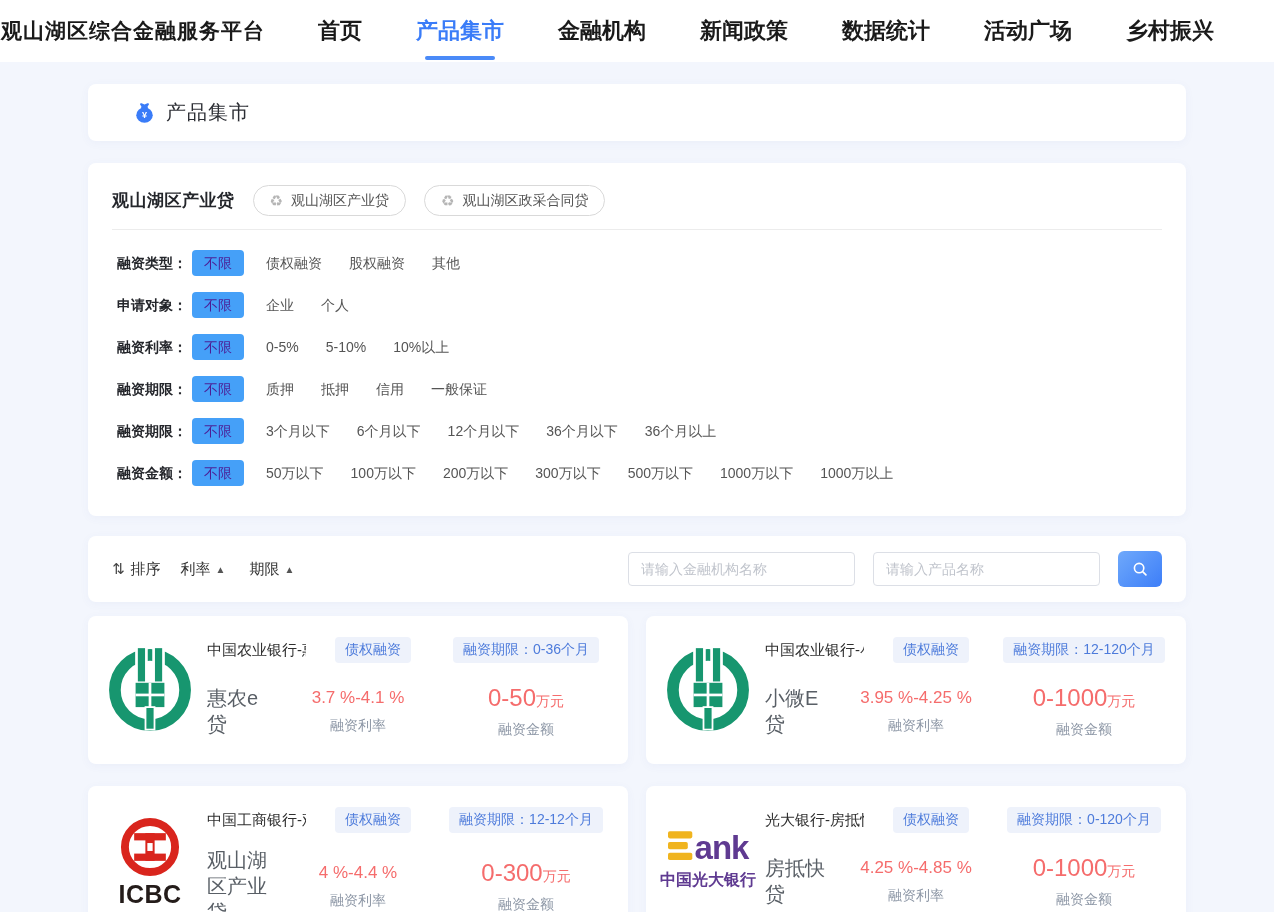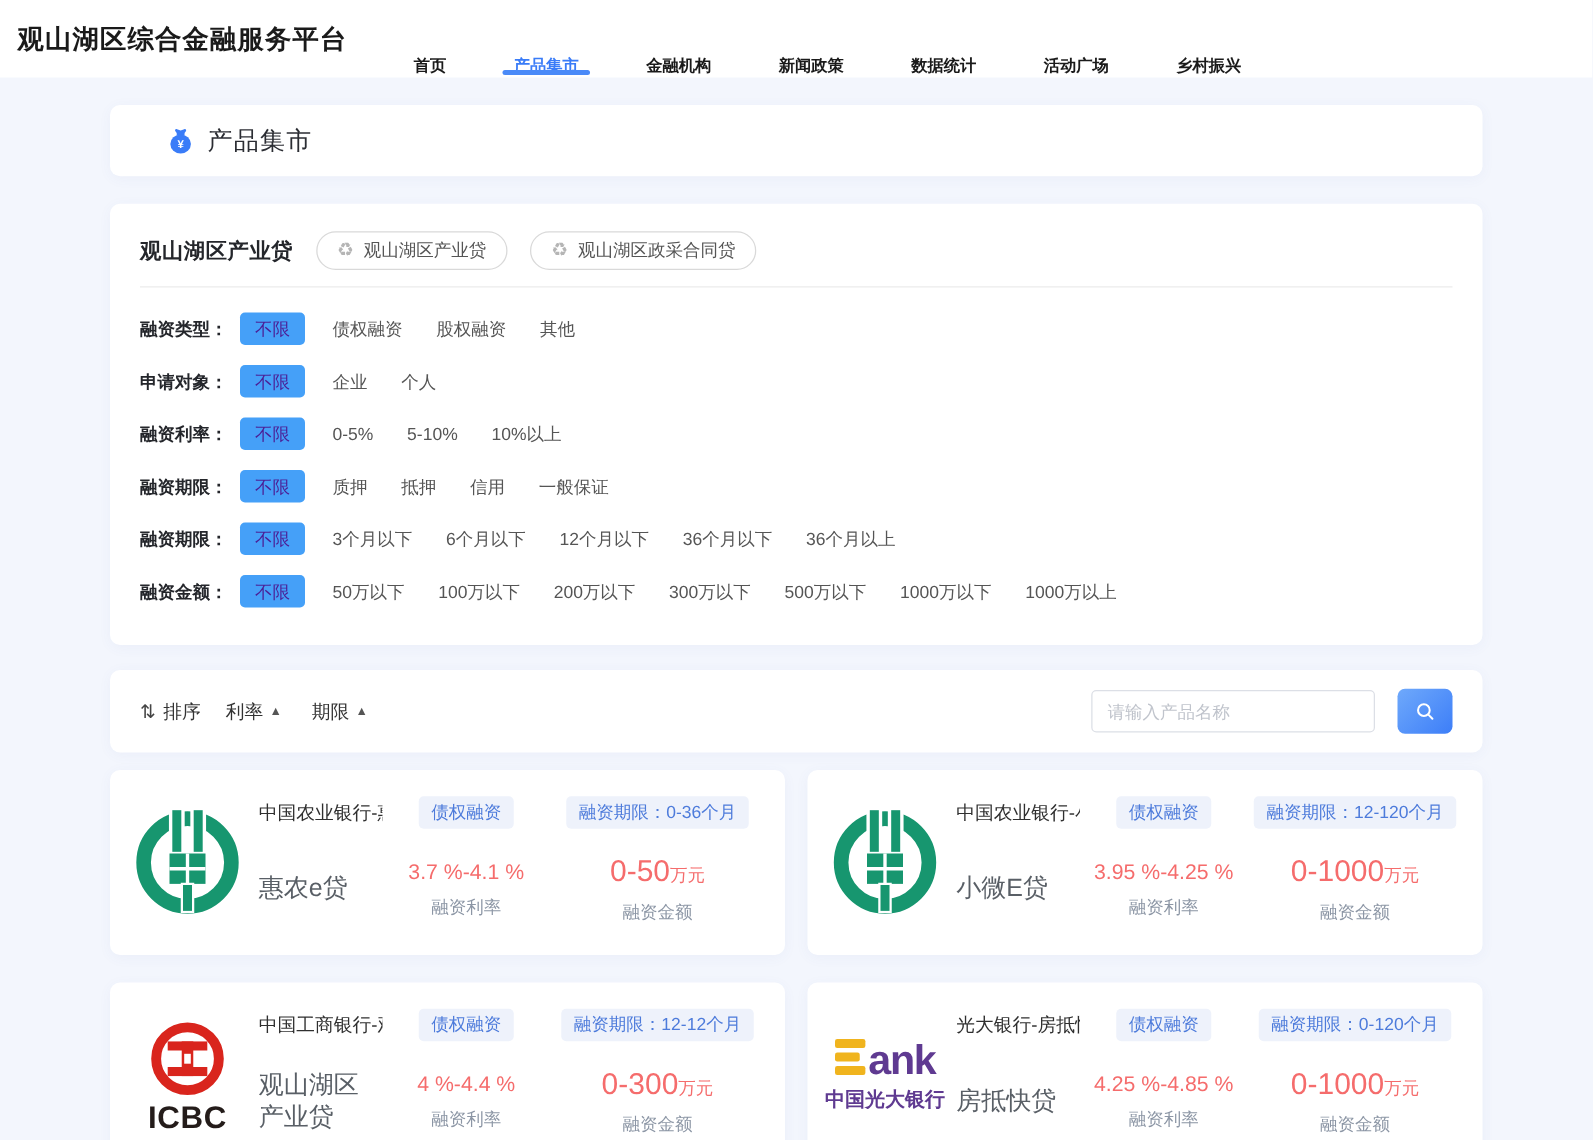--- a/index.html
+++ b/index.html
@@ -1,24 +1,24 @@
 <!DOCTYPE html>
 <html><head>
 <meta charset="utf-8">
 <style>
   * { margin:0; padding:0; box-sizing:border-box; }
   html,body { width:1274px; height:912px; overflow:hidden; }
   body { background:#f3f6fd; font-family:"Liberation Sans","DejaVu Sans",sans-serif; color:#333; }
 
   
-  .topnav { height:62px; background:#fff; display:flex; align-items:center; padding:0 14px; }
+  .topnav { height:62px; background:#fff; display:flex; align-items:center; padding:0 1px; }
   .brand { font-size:21px; font-weight:700; color:#1a1a1a; letter-spacing:1px; white-space:nowrap; }
   .nav-items { display:flex; margin-left:26px; height:62px; }
-  .nav-item { position:relative; height:62px; display:flex; align-items:flex-end; padding:0 27px;
-              font-size:13px; font-weight:700; color:#1a1a1a; cursor:pointer; white-space:nowrap; }
+  .nav-item { position:relative; height:62px; display:flex; align-items:center; padding:0 27px;
+              font-size:22px; font-weight:700; color:#1a1a1a; cursor:pointer; white-space:nowrap; }
   .nav-item.active { color:#3a7cf8; }
   .nav-underline { position:absolute; bottom:2px; left:50%; transform:translateX(-50%);
                    width:70px; height:4px; border-radius:2px; background:#4a8af8; }
 
   
   .page { width:1098px; margin:0 auto; }
   .card { background:#fff; border-radius:8px; box-shadow:0 2px 10px rgba(70,100,170,0.05); }
 
   
   .title-card { margin-top:22px; height:57px; display:flex; align-items:center; padding-left:45px; }
@@ -26,21 +26,21 @@
 
   
   .filter-card { margin-top:22px; padding:22px 24px 14px; }
   .filter-head { display:flex; align-items:center; }
   .filter-head h2 { font-size:17px; font-weight:700; color:#24262b; letter-spacing:0.5px; }
   .policy-pill { display:flex; align-items:center; gap:8px; margin-left:18px; height:31px;
                  padding:0 16px; border:1px solid #d9d9d9; border-radius:16px; background:#fff;
                  font-size:14px; color:#555; cursor:pointer; white-space:nowrap; }
   .recycle { color:#b5b5b5; font-size:15px; line-height:1; }
   .sep { border-bottom:1px solid #ececec; margin:13px 0 20px; }
-  .filter-row { display:flex; align-items:center; margin-bottom:16px; font-size:14px; line-height:22px; }
+  .filter-row { display:flex; align-items:center; margin-bottom:16px; font-size:14px; line-height:22px;text-align:center; }
   .filter-label { width:80px; font-weight:700; color:#24262b; flex:none; }
   .opt-selected { background:#45a0f8; color:#4c1d95; border-radius:4px; padding:2px 12px;
                   margin-right:22px; cursor:pointer; flex:none; }
   .opt { color:#555; margin-right:27px; cursor:pointer; white-space:nowrap; }
 
   
   .toolbar-card { margin-top:20px; height:66px; display:flex; align-items:center; padding:0 24px; }
   .sort-icon { font-size:15px; color:#444; margin-right:6px; }
   .sort-label { font-size:15px; color:#333; margin-right:20px; }
   .sort-opt { font-size:15px; color:#333; margin-right:24px; cursor:pointer; display:flex; align-items:center; gap:5px; }
@@ -60,21 +60,21 @@
   .ceb-row { display:flex; align-items:flex-end; }
   .ceb-ank { font-size:33px; font-weight:700; color:#5f3a91; line-height:0.85; letter-spacing:-1px; }
   .ceb-cap { font-size:16px; font-weight:700; color:#5f3a91; margin-top:7px; white-space:nowrap; }
 
   .pbody { flex:1; min-width:0; display:flex; flex-direction:column; justify-content:flex-start; padding-top:2px; }
   .prow1 { display:flex; align-items:center; gap:6px; }
   .ptitle { flex:1; min-width:0; font-size:15px; color:#2f2f2f; white-space:nowrap; overflow:hidden; }
   .pc-col2 { width:122px; flex:none; display:flex; justify-content:center; }
   .pc-col3 { width:172px; flex:none; display:flex; justify-content:center; }
   .badge { background:#eef2fb; color:#4d7bdb; font-size:14px; padding:4px 10px; border-radius:4px; white-space:nowrap; }
-  .prow2 { display:flex; align-items:center; gap:6px; margin-top:14px; flex:1; }
+  .prow2 { display:flex; align-items:center; gap:21px; margin-top:14px; flex:1; }
   .pname { flex:1; min-width:0; font-size:20px; color:#595f66; line-height:1.3; }
   .stat { text-align:center; }
   .rate-val { font-size:17px; color:#f56c6c; white-space:nowrap; }
   .amt-val { color:#f56c6c; white-space:nowrap; }
   .amt-val b { font-size:24px; font-weight:500; }
   .amt-val span { font-size:14px; }
   .stat-label { font-size:14px; color:#8c96a5; margin-top:9px; }
 </style>
 </head>
 <body>
@@ -188,20 +188,21 @@
     <span class="sort-label">排序</span>
     <span class="sort-opt">
       <span>利率</span>
       <span class="tri">▲</span>
     </span>
     <span class="sort-opt">
       <span>期限</span>
       <span class="tri">▲</span>
     </span>
     <div class="tb-right">
+      <input class="tb-input" placeholder="请输入金融机构名称" style="">
       <input class="tb-input" placeholder="请输入产品名称" style="">
       <button class="search-btn">
         <svg width="18" height="18" viewBox="0 0 20 20">
           <circle cx="9" cy="9" r="5.2" fill="none" stroke="#ffffff" stroke-width="1.8"></circle>
           <line x1="13.2" y1="13.2" x2="16.6" y2="16.6" stroke="#ffffff" stroke-width="1.8" stroke-linecap="round"></line>
         </svg>
       </button>
     </div>
   </section>
 

